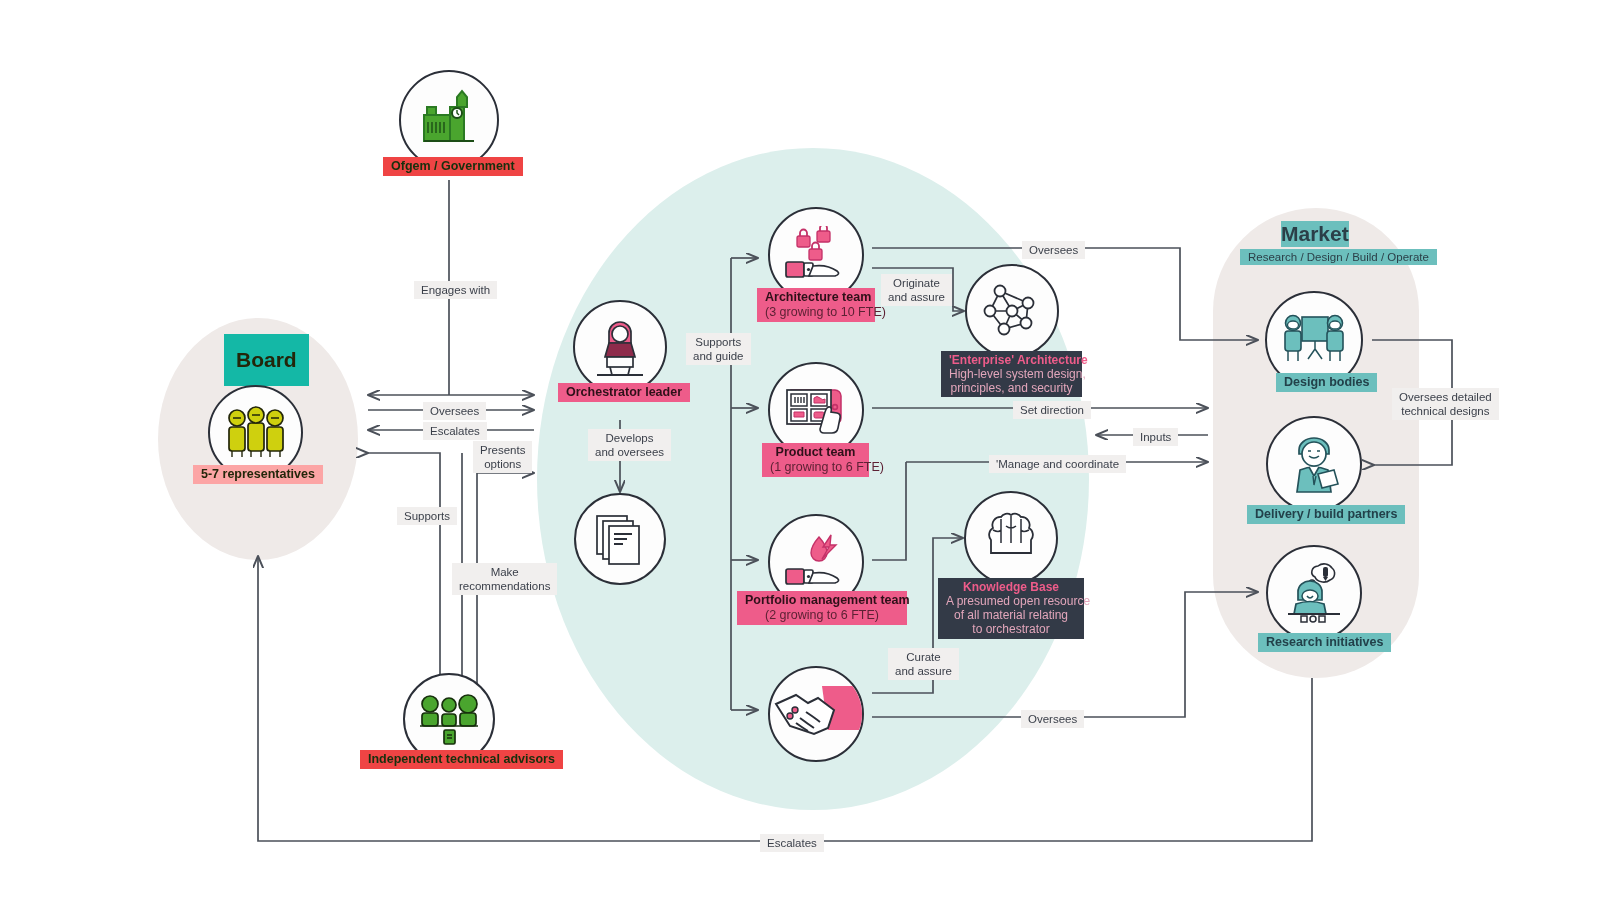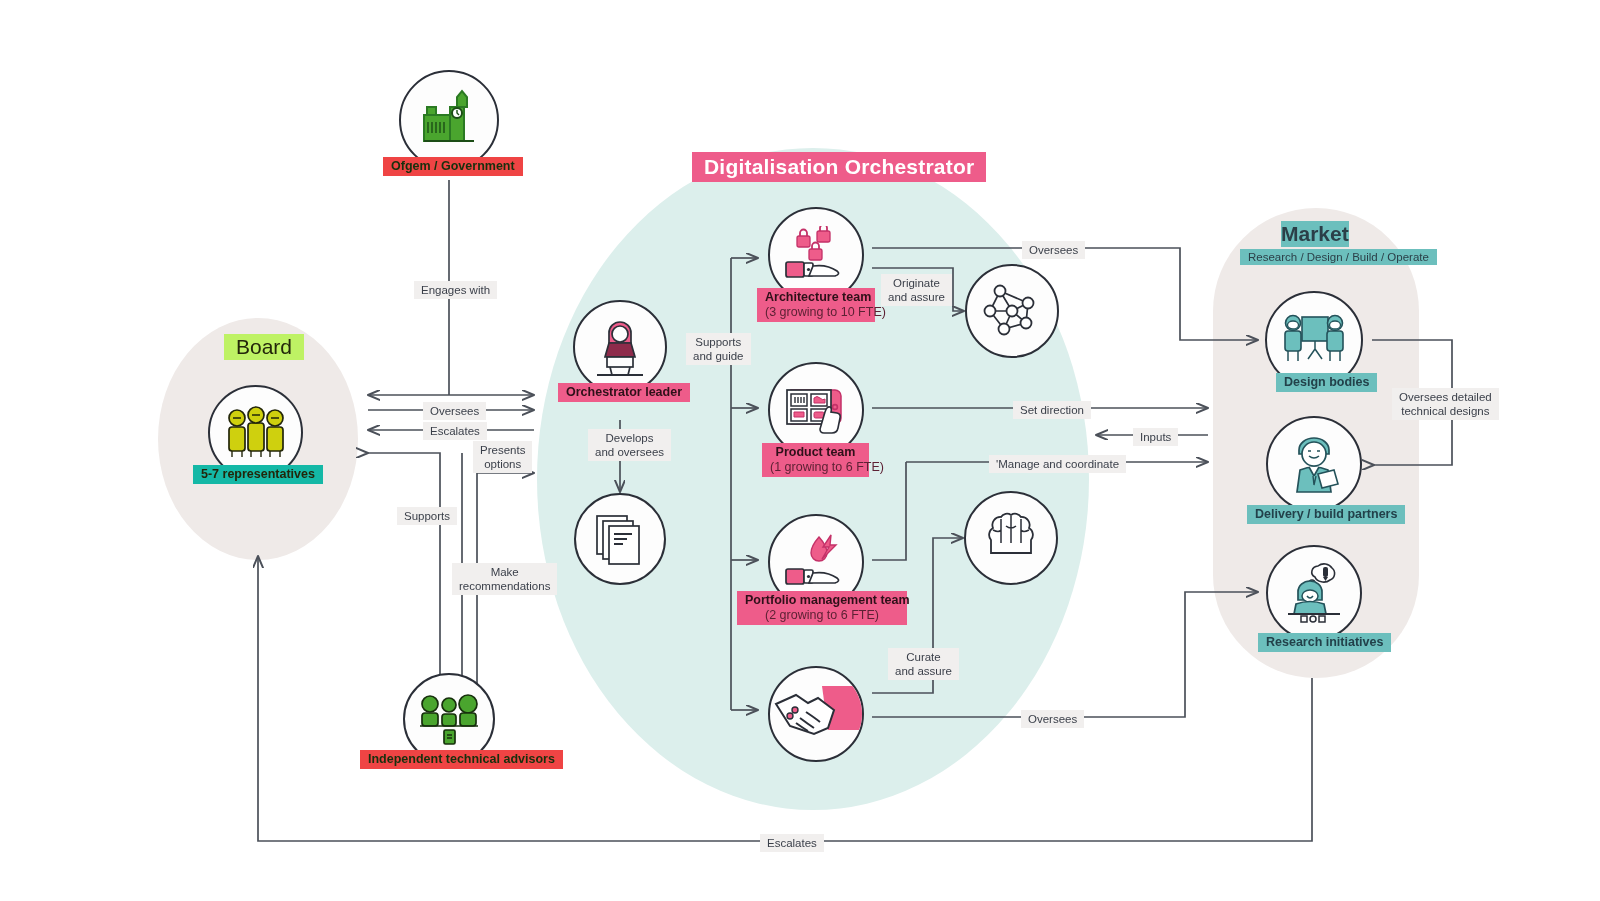--- a/index.html
+++ b/index.html
@@ -16,32 +16,32 @@
   .node{position:absolute;border-radius:50%;background:#fdfdfd;border:2px solid #2b2f38;
         box-sizing:border-box;display:flex;align-items:center;justify-content:center;}
 
   
   .lbl{position:absolute;box-sizing:border-box;text-align:center;line-height:1.18;
        white-space:nowrap;padding:2px 8px;}
   .lbl .t1{font-weight:bold;display:block;}
   .lbl .t2{display:block;}
 
   .lbl-green{background:#ef4444;color:#17300d;font-weight:bold;}
-  .lbl-yellow{background:#14b8a6;color:#23260a;font-weight:bold;}
+  .lbl-yellow{background:#fca5a5;color:#23260a;font-weight:bold;}
   .lbl-pink{background:#ee5c8a;color:#3b1523;}
   .lbl-pink .t1{color:#2f1019;}
   .lbl-pink .t2{color:#5d2134;}
   .lbl-teal{background:#6cbfbd;color:#22414a;font-weight:bold;}
   .lbl-dark{background:#333a47;}
   .lbl-dark .t1{color:#ee5c8a;}
   .lbl-dark .t2{color:#e2a6bb;}
 
   .title-pink{background:#ee5c8a;color:#ffffff;font-weight:bold;font-size:21px;
               letter-spacing:.2px;padding:3px 12px;}
-  .title-yellow{background:#bef264;color:#23260a;font-weight:normal;font-size:21px;padding:1px 12px;}
+  .title-yellow{background:#14b8a6;color:#23260a;font-weight:bold;font-size:21px;padding:14px 12px;}
   .title-teal{background:#6cbfbd;color:#2b3f48;font-weight:bold;font-size:21px;padding:1px 0;}
   .sub-teal{background:#6cbfbd;color:#2b3f48;font-size:11.5px;padding:2px 8px;}
 
   
   .elbl{position:absolute;background:#f1efee;color:#3a3f49;font-size:11.5px;
         line-height:1.22;padding:2px 7px;text-align:center;white-space:nowrap;}
 </style>
 </head>
 <body>
 
@@ -105,21 +105,20 @@
       <path d="M872,717 L1185,717 L1185,592 L1258,592" marker-end="url(#ar)"></path>
 
       <path d="M1372,340 L1452,340 L1452,465 L1374,465" marker-end="url(#arL)"></path>
 
       <path d="M1312,678 L1312,841 L258,841 L258,556" marker-end="url(#ar)"></path>
     </g>
   </svg>
 
   <div class="abs title-yellow" style="left:224px;top:334px;">Board</div>
 
-  <div class="abs title-pink" style="left:692px;top:152px;">Digitalisation Orchestrator</div>
 
   <div class="abs title-teal" style="left:1281px;top:221px;">Market</div>
   <div class="abs sub-teal" style="left:1240px;top:249px;">Research / Design / Build / Operate</div>
 
   <div class="node" style="left:399px;top:70px;width:100px;height:100px;">
     <svg width="62" height="62" viewBox="0 0 62 62">
       <g fill="none" stroke="#2b7a23" stroke-width="2">
         <rect x="6" y="26" width="26" height="26" fill="#4aa52e"></rect>
         <rect x="32" y="18" width="14" height="34" fill="#4aa52e"></rect>
         <rect x="9" y="18" width="9" height="8" fill="#4aa52e"></rect>
@@ -297,31 +296,42 @@
       <g fill="#ffffff" stroke="#2b2f38" stroke-width="1.8">
         <circle cx="18" cy="10" r="5.5"></circle>
           <circle cx="46" cy="22" r="5.5"></circle>
         <circle cx="44" cy="42" r="5.5"></circle>
           <circle cx="22" cy="48" r="5.5"></circle>
         <circle cx="8" cy="30" r="5.5"></circle>
           <circle cx="30" cy="30" r="5.5"></circle>
       </g>
     </svg>
   </div>
+  <div class="abs lbl lbl-dark" style="left:941px;top:351px;font-size:12px;width:141px;">
+    <span class="t1">'Enterprise' Architecture</span>
+    <span class="t2">High-level system design,</span>
+    <span class="t2">principles, and security</span>
+  </div>
 
   <div class="node" style="left:964px;top:491px;width:94px;height:94px;">
     <svg width="60" height="52" viewBox="0 0 60 52">
       <g fill="#ffffff" stroke="#2b2f38" stroke-width="1.8">
         <path d="M12,16 a8,8 0 0 1 8,-11 a7,7 0 0 1 10,-2 a7,7 0 0 1 10,2 a8,8 0 0 1 8,11
                  a8,8 0 0 1 2,12 v13 h-40 v-13 a8,8 0 0 1 2,-12 z"></path>
       </g>
       <g fill="none" stroke="#2b2f38" stroke-width="1.5">
         <path d="M20,7 v24 M30,4 v27 M40,7 v24 M12,18 q6,3 8,0 M48,18 q-6,3 -8,0 M25,14 q5,4 10,0"></path>
       </g>
     </svg>
+  </div>
+  <div class="abs lbl lbl-dark" style="left:938px;top:578px;font-size:12px;width:146px;">
+    <span class="t1">Knowledge Base</span>
+    <span class="t2">A presumed open resource</span>
+    <span class="t2">of all material relating</span>
+    <span class="t2">to orchestrator</span>
   </div>
 
   <div class="node" style="left:1265px;top:291px;width:98px;height:98px;">
     <svg width="64" height="58" viewBox="0 0 64 58">
       <rect x="20" y="6" width="26" height="24" fill="#6cbfbd" stroke="#24525a" stroke-width="1.6"></rect>
       <g stroke="#24525a" stroke-width="1.5" fill="none">
           <path d="M33,30 v8 M33,38 l-7,10 M33,38 l7,10"></path>
         </g>
       <g fill="#6cbfbd" stroke="#24525a" stroke-width="1.6">
         <circle cx="11" cy="12" r="7.5"></circle>

